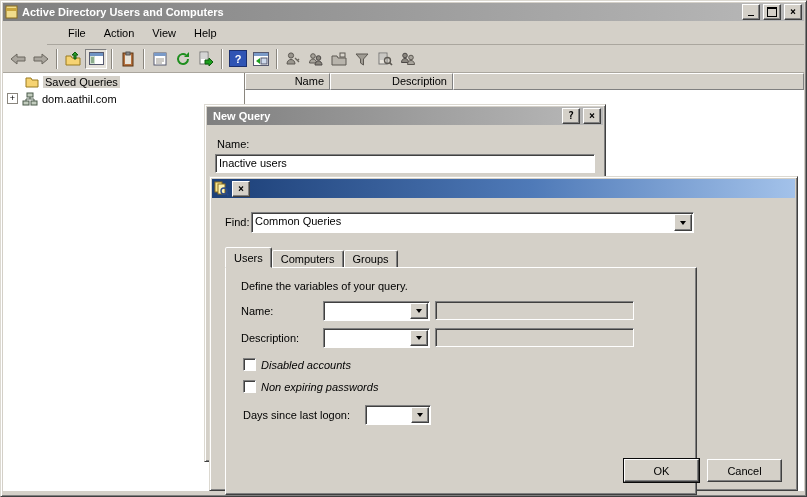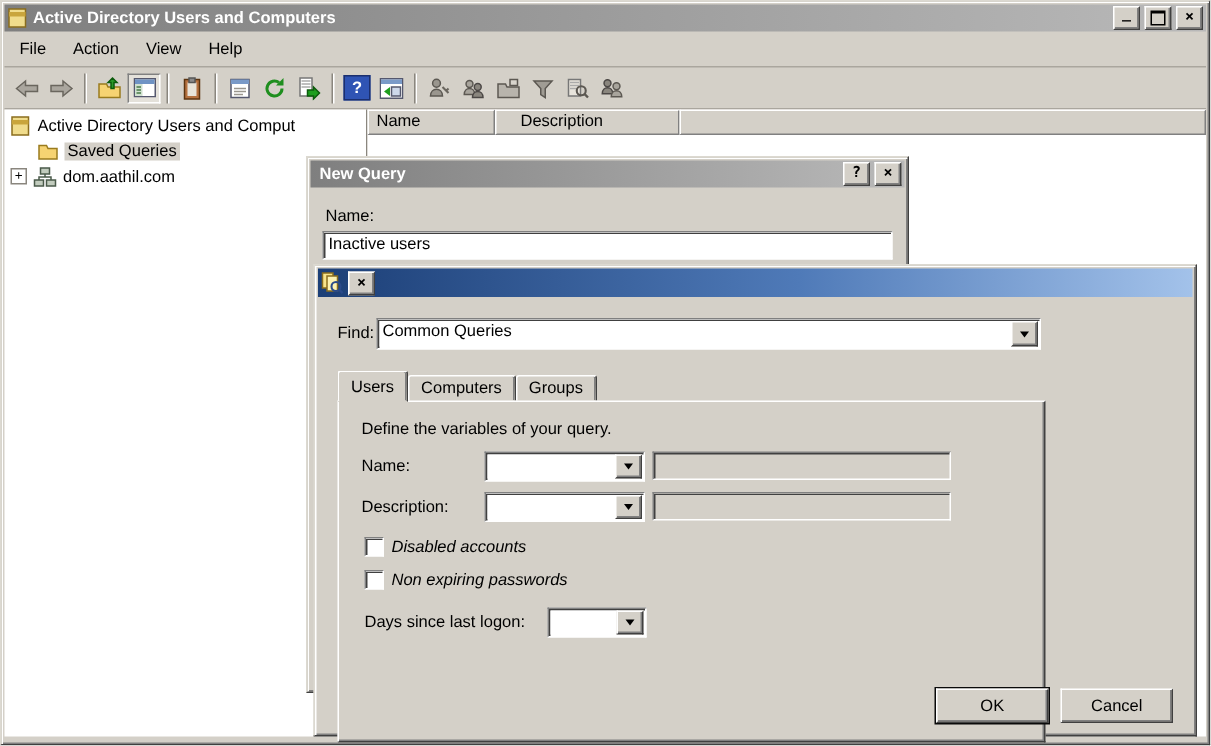--- a/index.html
+++ b/index.html
@@ -19,32 +19,32 @@
   .titlebar .ttext{flex:1;color:#fff;font-weight:bold;white-space:nowrap;overflow:hidden;}
   .tb-inactive{background:linear-gradient(90deg,#7f7f7f,#b9b9b9);}
   .tb-active{background:linear-gradient(90deg,#1c3f77,#4f7ab8 55%,#a3c2ea);}
   .cap-btn{width:16px;height:14px;display:flex;align-items:center;justify-content:center;
     font-family:"DejaVu Sans Mono",monospace;font-size:10px;font-weight:bold;line-height:1;flex:0 0 auto;}
   .glyph-min{transform:translateY(-2px);}
   .glyph-max{width:8px;height:7px;border:1px solid #000;border-top-width:2px;display:block;}
 
   
   .main-window{position:absolute;inset:0;padding:2px;box-sizing:border-box;display:flex;flex-direction:column;}
-  .menubar{height:23px;display:flex;align-items:center;padding:0 1px;border-bottom:1px solid #aaa69e;}
+  .menubar{height:23px;display:flex;align-items:center;padding:0 12px;border-bottom:1px solid #aaa69e;margin-left:44px;}
   .menu-item{padding:3px 9px;}
   .toolbar{height:27px;display:flex;align-items:center;padding:0 4px;border-bottom:1px solid #aaa69e;gap:1px;}
   .ticon{width:22px;height:20px;display:flex;align-items:center;justify-content:center;}
   .ticon.pressed{border:1px solid;border-color:#808080 #fff #fff #808080;background:#e4e1da;width:20px;height:18px;}
   .tsep{width:0;height:20px;border-left:1px solid #8a867e;border-right:1px solid #fff;margin:0 3px;}
   .help-chip{width:16px;height:15px;background:#2f54b4;color:#fff;font-weight:bold;
     display:flex;align-items:center;justify-content:center;font-size:11px;border:1px solid #1b2f6e;}
   .client{flex:1;display:flex;min-height:0;padding-bottom:3px;}
   .tree-pane{width:241px;background:#fff;border-right:1px solid #8a867e;overflow:hidden;}
   .right-pane{flex:1;background:#fff;display:flex;flex-direction:column;overflow:hidden;}
-  .header-row{display:flex;height:17px;background:#d4d0c8;flex:0 0 auto;}
+  .header-row{display:flex;height:17px;background:#d4d0c8;flex:0 0 auto;text-align:right;}
   .hcell{box-sizing:border-box;border:1px solid;border-color:#fff #808080 #808080 #fff;
     padding:1px 5px;white-space:nowrap;overflow:hidden;}
   .tree-row{height:17px;display:flex;align-items:center;gap:4px;white-space:nowrap;padding-left:4px;}
   .tree-row .lbl{overflow:hidden;}
   .sel-inactive{background:#d4d0c8;padding:0 2px;}
   .expander{width:9px;height:9px;border:1px solid #8a867e;background:#fff;display:flex;
     align-items:center;justify-content:center;font-size:9px;line-height:1;flex:0 0 auto;}
 
   
   .dialog{position:absolute;box-sizing:border-box;padding:2px;}
@@ -215,27 +215,20 @@
             <circle cx="5" cy="4.5" r="2.3" fill="#8a867e" stroke="#4c4846"></circle>
             <path d="M1.5 11.5c0-2.6 1.7-4 3.5-4s3.5 1.4 3.5 4z" fill="#8a867e" stroke="#4c4846"></path>
             <circle cx="11" cy="6.5" r="2.3" fill="#a8a49c" stroke="#5c5852"></circle>
             <path d="M7.5 13.5c0-2.6 1.7-4 3.5-4s3.5 1.4 3.5 4z" fill="#a8a49c" stroke="#5c5852"></path>
           </svg>
         </span>
     </div>
 
     <div class="client">
       <div class="tree-pane">
-        <div class="tree-row" style="margin-top:2px;">
-          <svg width="14" height="14" viewBox="0 0 14 14">
-              <rect x="1" y="1" width="11" height="12" fill="#f0dc8c" stroke="#8a6d1e"></rect>
-              <rect x="1" y="3" width="11" height="3" fill="#c9a53c"></rect>
-            </svg>
-          <span class="lbl">Active Directory Users and Comput</span>
-        </div>
         <div class="tree-row" style="padding-left:22px;">
           <svg width="14" height="12" viewBox="0 0 14 12">
               <path d="M1 2h5l1 2h6v7H1z" fill="#f6d372" stroke="#9a7b1e"></path>
             </svg>
           <span class="lbl sel-inactive">Saved Queries</span>
         </div>
         <div class="tree-row">
           <span class="expander">+</span>
           <svg width="16" height="14" viewBox="0 0 16 14">
               <rect x="5" y="1" width="6" height="4" fill="#c2ccbe" stroke="#4a5a4a"></rect>

